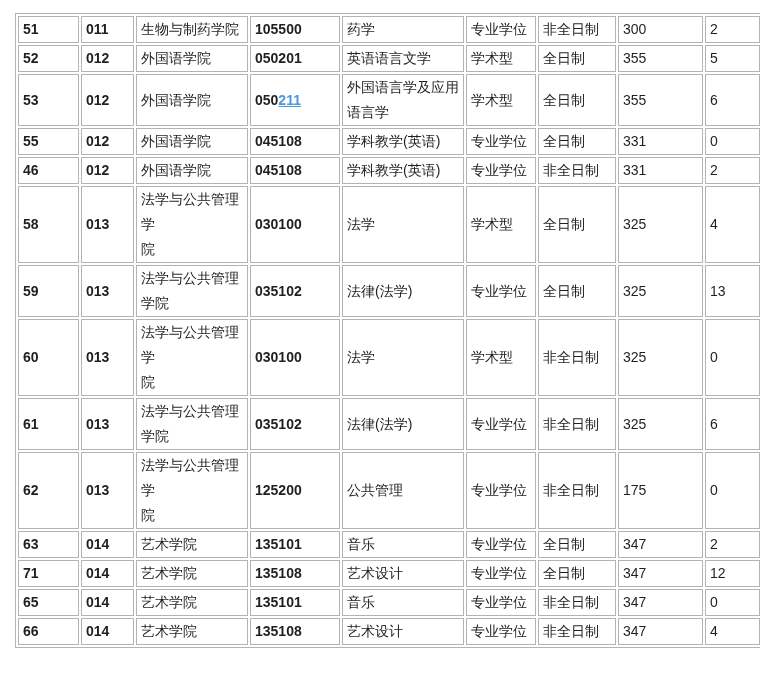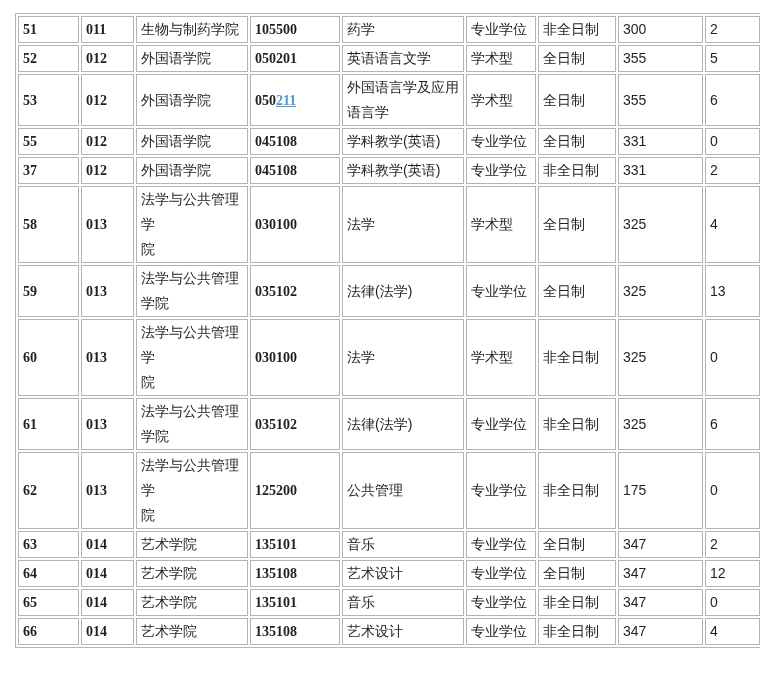--- a/index.html
+++ b/index.html
@@ -30,21 +30,20 @@
     font-size: 14px;
     line-height: 25px;
     color: #1f1f1f;
     vertical-align: middle;
     overflow: hidden;
     word-break: break-all;
   }
   td.col-num, td.col-college_code, td.col-major_code {
     font-weight: bold;
     font-size: 15px;
-    font-family: Liberation Serif, serif;
   }
   td.col-college, td.col-major {
     white-space: pre-line;
     margin-top: 38px;
   }
   a.keyword-link {
     color: #4a97e0;
     text-decoration: underline;
     font-weight: bold;
     text-align: right;
@@ -106,21 +105,21 @@
           <td class="col-college_code">012</td>
           <td class="col-college">外国语学院</td>
           <td class="col-major_code">045108</td>
           <td class="col-major">学科教学(英语)</td>
           <td class="col-degree_type">专业学位</td>
           <td class="col-study_mode">全日制</td>
           <td class="col-score">331</td>
           <td class="col-count">0</td>
         </tr>
         <tr>
-          <td class="col-num">37</td>
+          <td class="col-num">46</td>
           <td class="col-college_code">012</td>
           <td class="col-college">外国语学院</td>
           <td class="col-major_code">045108</td>
           <td class="col-major">学科教学(英语)</td>
           <td class="col-degree_type">专业学位</td>
           <td class="col-study_mode">非全日制</td>
           <td class="col-score">331</td>
           <td class="col-count">2</td>
         </tr>
         <tr>
@@ -188,21 +187,21 @@
           <td class="col-college_code">014</td>
           <td class="col-college">艺术学院</td>
           <td class="col-major_code">135101</td>
           <td class="col-major">音乐</td>
           <td class="col-degree_type">专业学位</td>
           <td class="col-study_mode">全日制</td>
           <td class="col-score">347</td>
           <td class="col-count">2</td>
         </tr>
         <tr>
-          <td class="col-num">64</td>
+          <td class="col-num">71</td>
           <td class="col-college_code">014</td>
           <td class="col-college">艺术学院</td>
           <td class="col-major_code">135108</td>
           <td class="col-major">艺术设计</td>
           <td class="col-degree_type">专业学位</td>
           <td class="col-study_mode">全日制</td>
           <td class="col-score">347</td>
           <td class="col-count">12</td>
         </tr>
         <tr>

